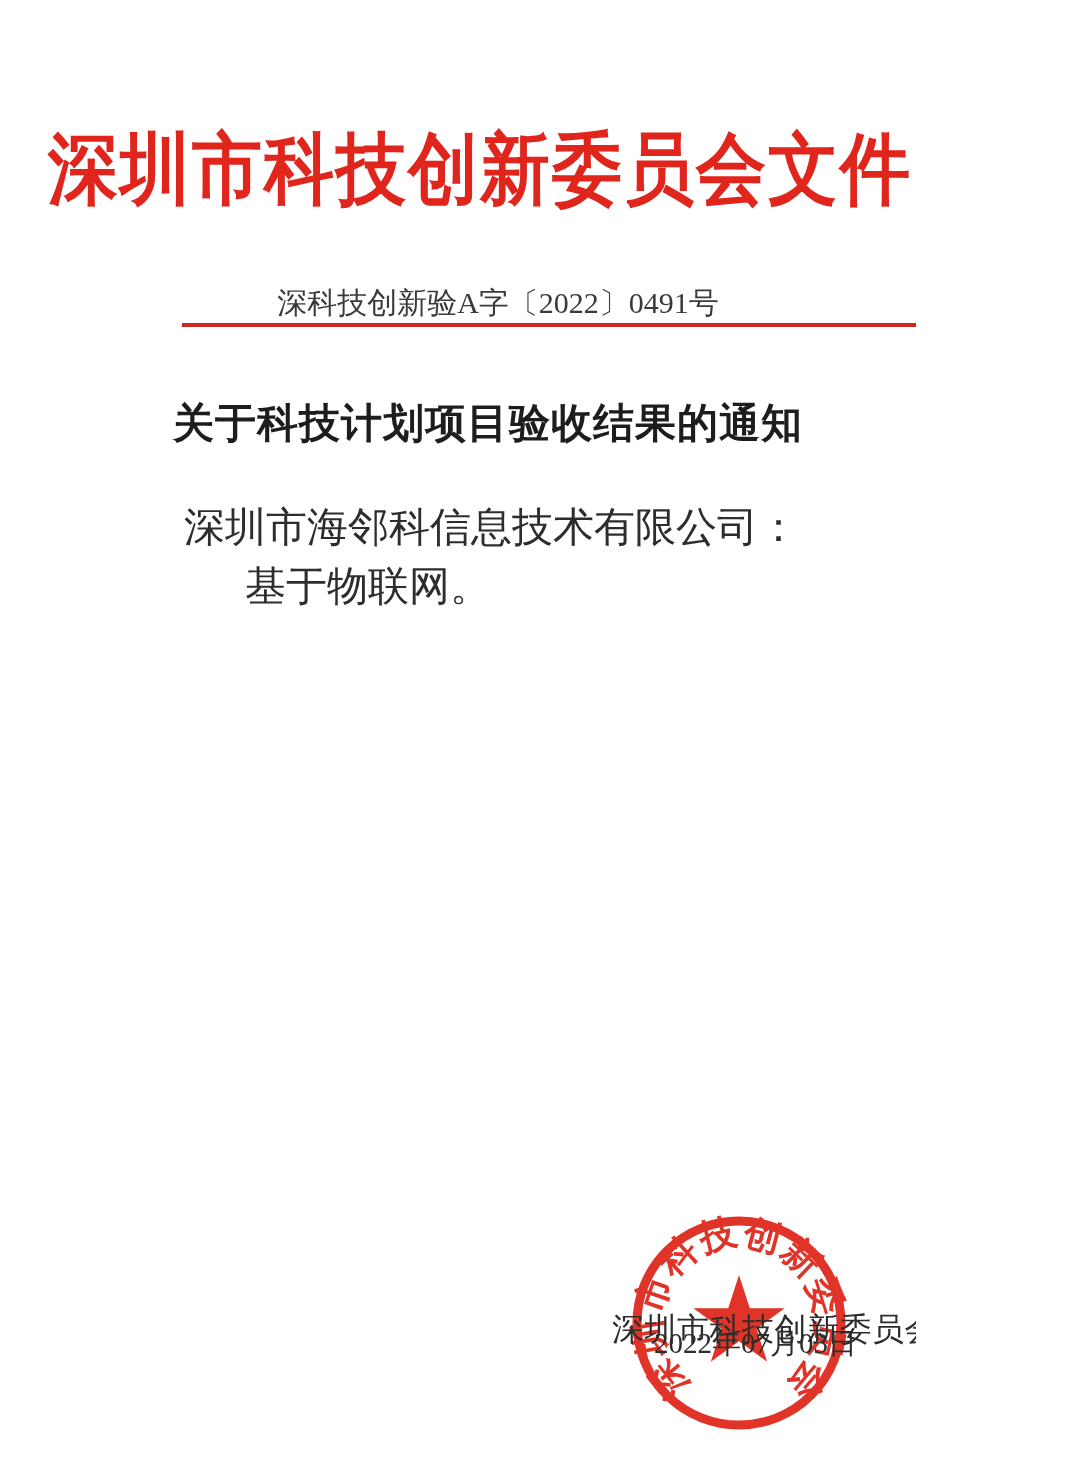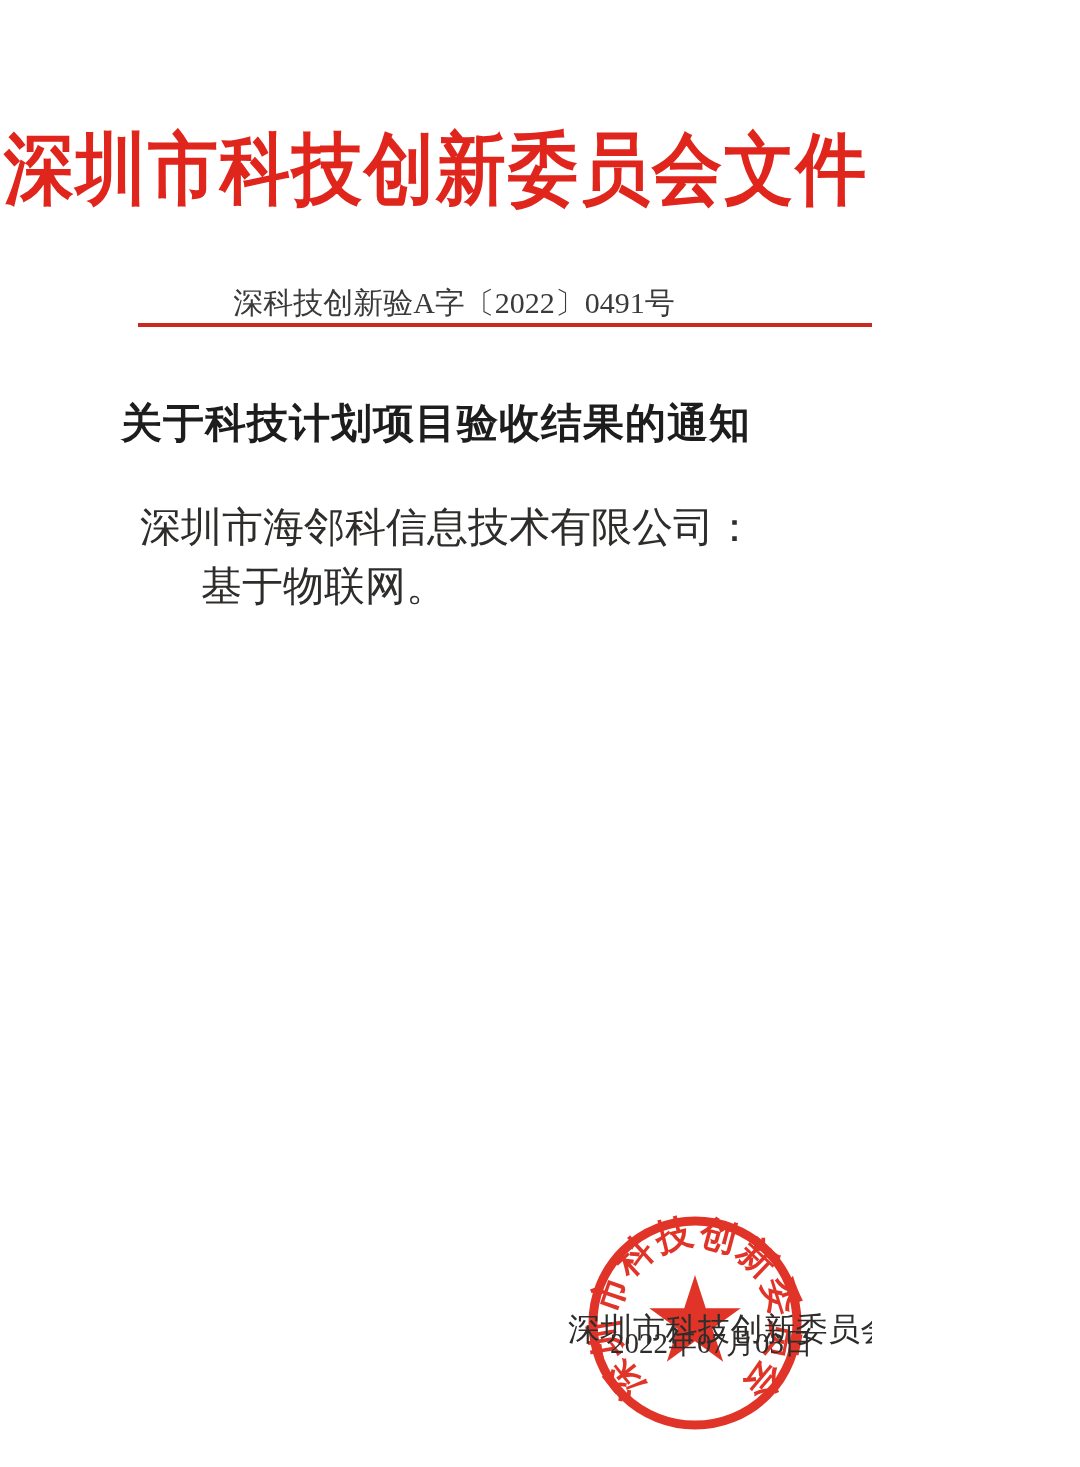--- a/index.html
+++ b/index.html
@@ -10,20 +10,21 @@
     --ink-soft:#3a3a3a;
   }
   *{margin:0;padding:0;box-sizing:border-box;}
   html,body{background:#ffffff;}
   .page{
     position:relative;
     width:872px;height:1467px;
     background:#ffffff;
     overflow:hidden;
     font-family:"Liberation Serif","DejaVu Serif",serif;
+    margin-left:44px;
   }
   .org-title{
     position:absolute;top:118px;left:0;width:100%;
     text-align:center;
     font-family:"Liberation Sans","DejaVu Sans",sans-serif;
     font-weight:900;
     font-size:70px;
     letter-spacing:2px;
     color:var(--accent-red);
     transform:scaleY(1.12);
@@ -35,21 +36,21 @@
     font-size:30px;
     color:var(--ink-soft);
     font-family:"Liberation Serif","DejaVu Serif",serif;
   }
   .red-rule{
     position:absolute;top:323px;left:138px;
     width:806px;height:4px;
     background:var(--divider-red);
   }
   .notice-title{
-    position:absolute;top:396px;left:0;width:100%;
+    position:absolute;top:396px;left:8px;width:100%;
     text-align:center;
     font-family:"Liberation Sans","DejaVu Sans",sans-serif;
     font-weight:800;
     font-size:41px;
     letter-spacing:1px;
     color:#1d1d1d;
   }
   .body{
     position:absolute;top:506px;left:140px;width:820px;
     font-size:41px;

